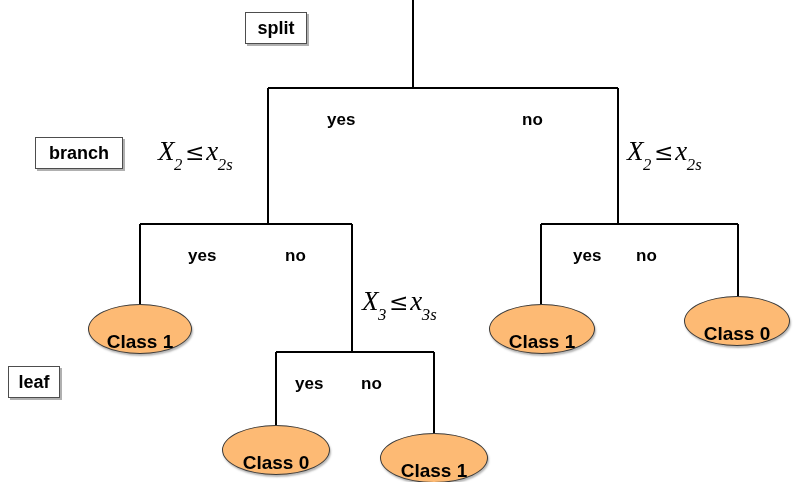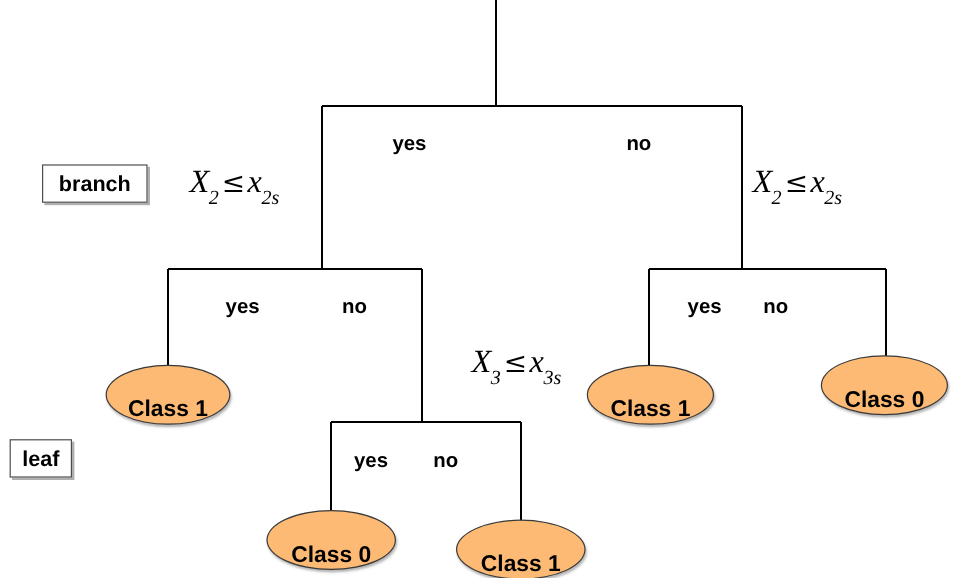--- a/index.html
+++ b/index.html
@@ -119,39 +119,42 @@
       <line x1="434" y1="352" x2="434" y2="434"></line>
 
       <line x1="541" y1="224" x2="738" y2="224"></line>
 
       <line x1="541" y1="224" x2="541" y2="305"></line>
 
       <line x1="738" y1="224" x2="738" y2="297"></line>
     </g>
   </svg>
 
+  <div class="anno-box" style="left:245px; top:12px; width:62px; height:32px;">
+    <span>split</span>
+  </div>
 
   <div class="anno-box" style="left:35px; top:137px; width:88px; height:32px;text-align:right;">
     <span>branch</span>
   </div>
 
   <div class="anno-box" style="left:8px; top:366px; width:52px; height:32px;">
     <span>leaf</span>
   </div>
 
 
   <div class="cond" style="left:158px; top:138px;">
     <span>X</span><span class="sub">2</span><span class="op">≤</span><span>x</span><span class="sub">2s</span>
   </div>
 
   <div class="cond" style="left:627px; top:138px;">
     <span>X</span><span class="sub">2</span><span class="op">≤</span><span>x</span><span class="sub">2s</span>
   </div>
 
-  <div class="cond" style="left:362px; top:288px;margin-left:31px;">
+  <div class="cond" style="left:362px; top:288px;">
     <span>X</span><span class="sub">3</span><span class="op">≤</span><span>x</span><span class="sub">3s</span>
   </div>
 
   <div class="edge-label" style="left:327px; top:70px;">yes</div>
   <div class="edge-label" style="left:522px; top:70px;">no</div>
 
   <div class="edge-label" style="left:188px; top:206px;">yes</div>
   <div class="edge-label" style="left:285px; top:206px;">no</div>
 
   <div class="edge-label" style="left:573px; top:206px;">yes</div>

